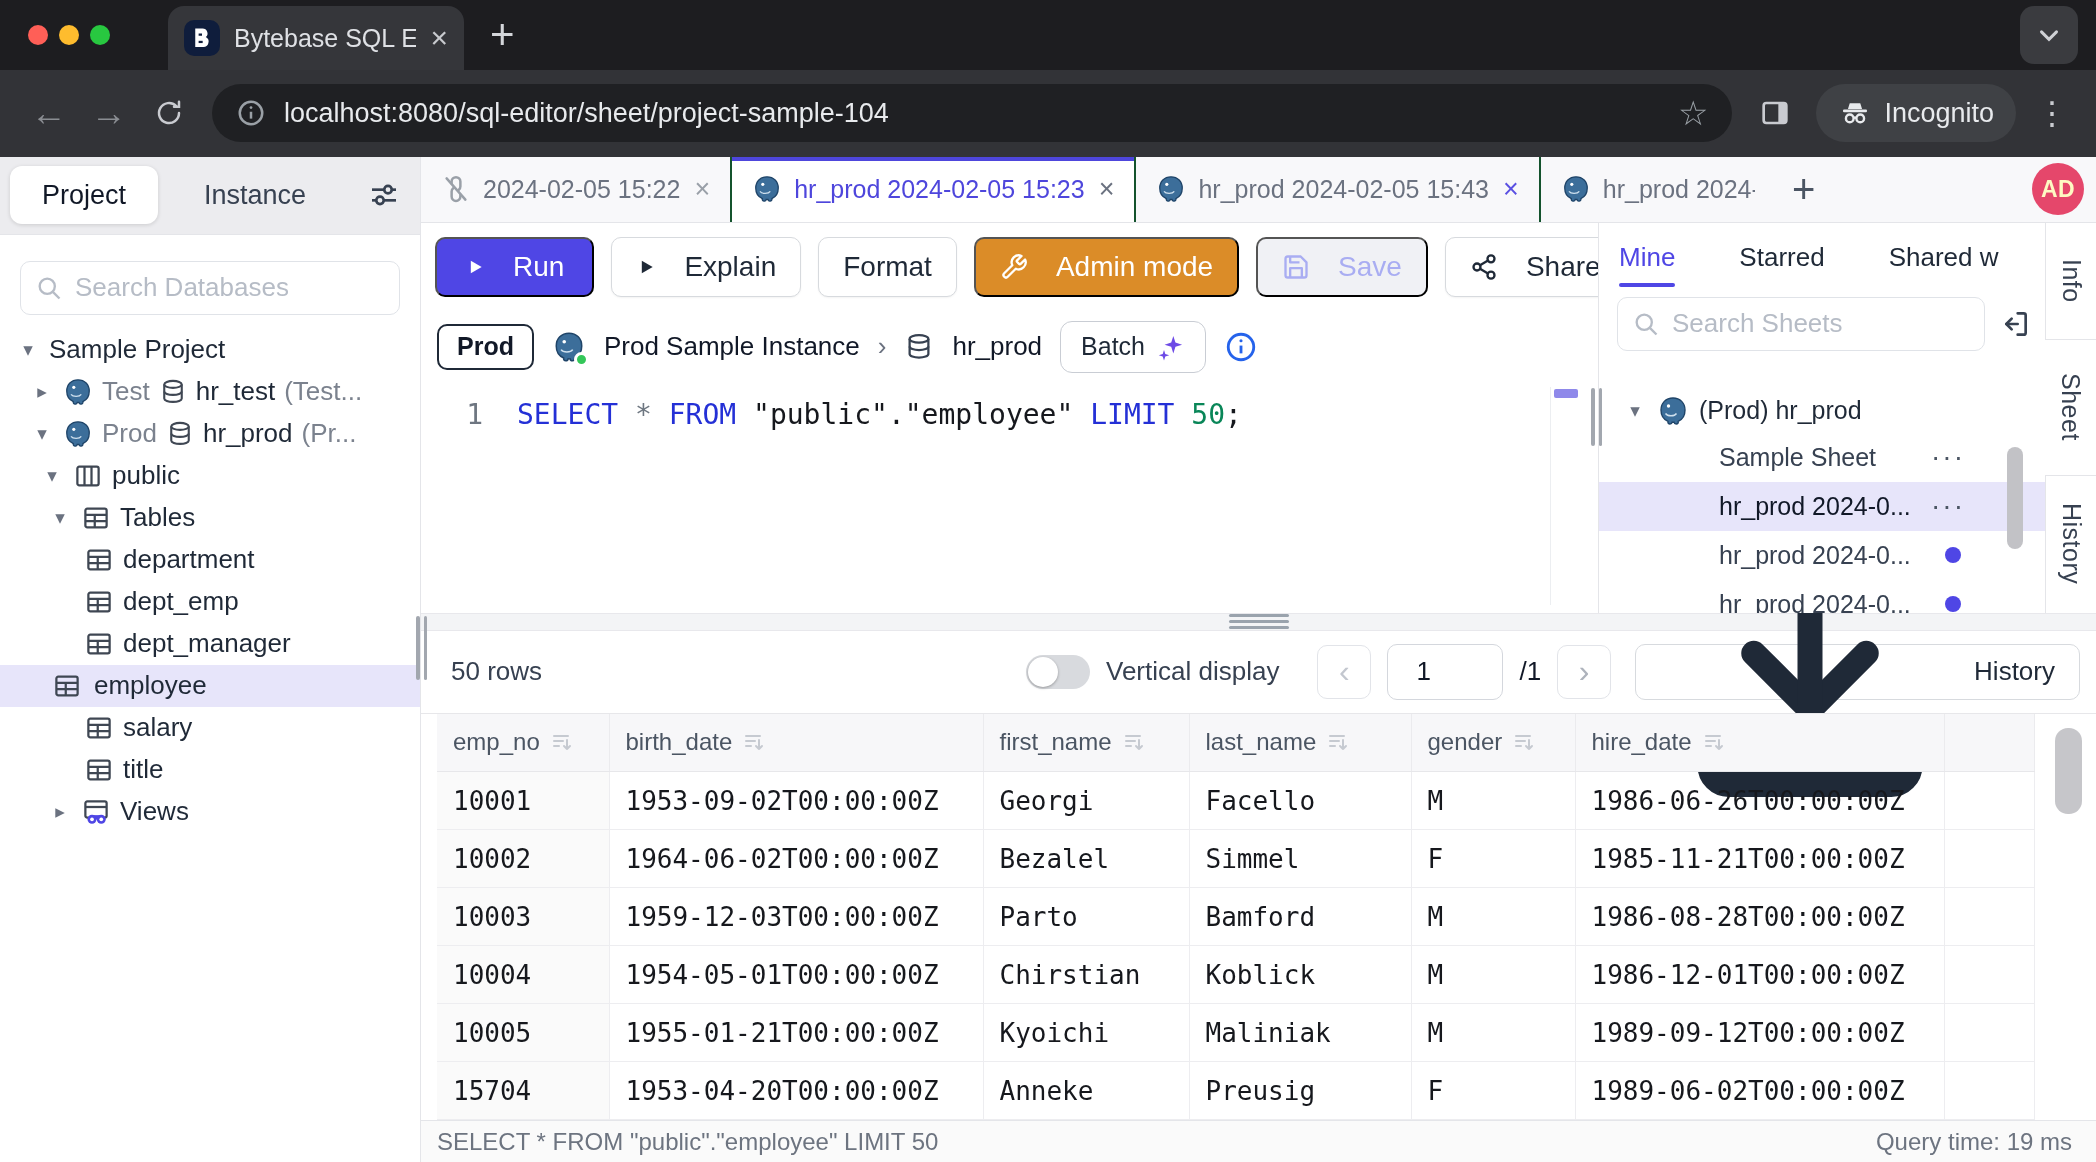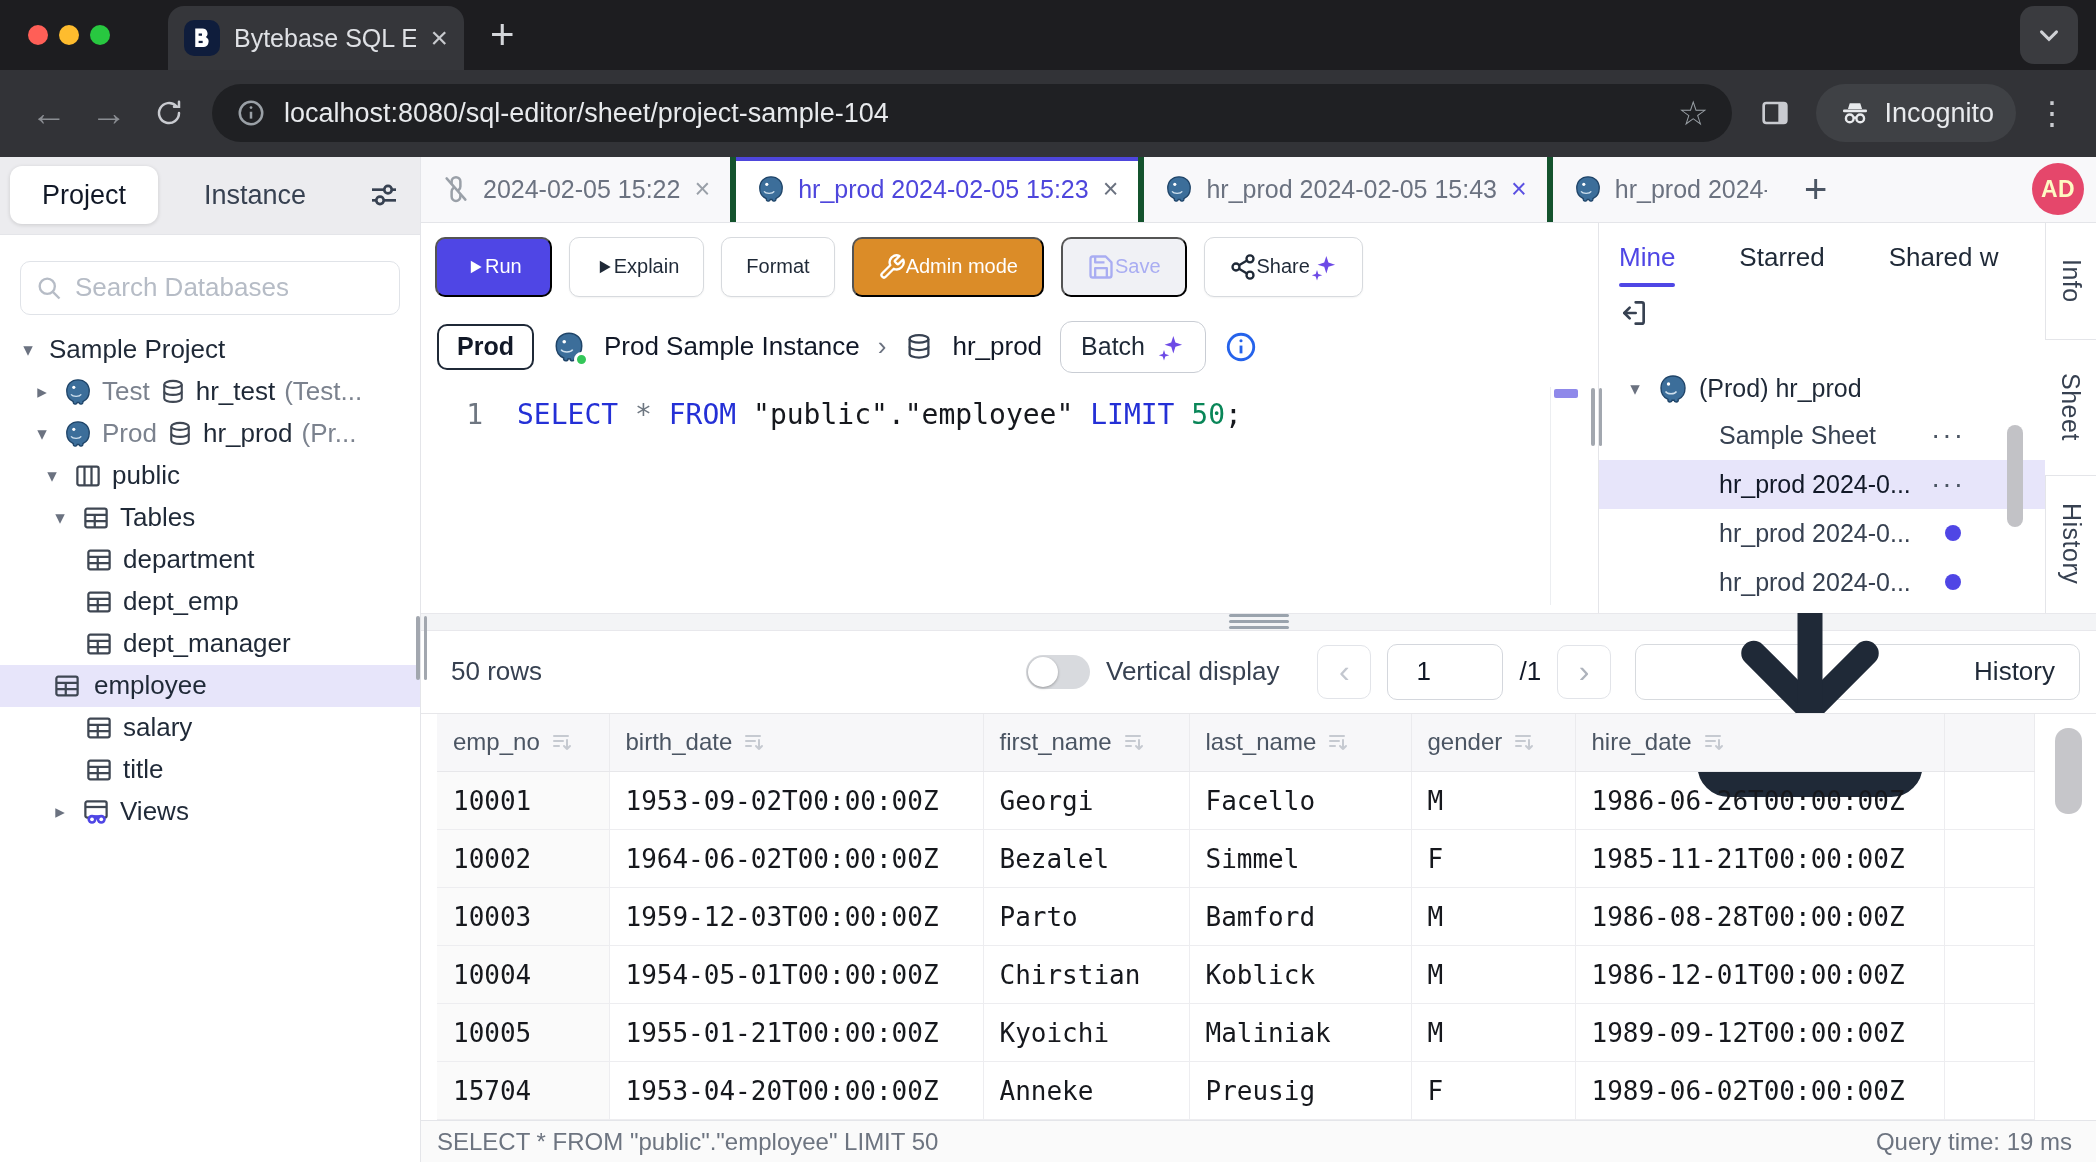--- a/index.html
+++ b/index.html
@@ -73,39 +73,39 @@
   .tree .tico { color:#3f4753; }
   .handle-v { position:absolute; display:flex; gap:4px; z-index:4; }
   .handle-v i { display:block; width:3.5px; background:#a2a7af; border-radius:2px; }
   .sb-handle { right:-7px; top:459px; } .sb-handle i { height:64px; }
 
   
   .main { flex:1; display:flex; flex-direction:column; min-width:0; }
 
   .sheettabs { height:66px; flex:none; display:flex; align-items:stretch; background:#f8f8fa;
     border-bottom:1px solid #e4e5e9; }
-  .stab { display:flex; align-items:center; gap:12px; padding:0 20px; border-right:6px solid #14532d;
+  .stab { display:flex; align-items:center; gap:12px; padding:0 20px; border-right:2px solid #14532d;
     font-size:25px; color:#6b7280; position:relative; white-space:nowrap; }
   .stab .lbl { overflow:hidden; }
   .stab.active { background:#fff; color:#4e46dc; }
   .stab.active::before { content:""; position:absolute; top:0; left:0; right:0; height:4px; background:#4e46dc; }
   .stab .x { font-size:27px; color:#9aa0a8; margin-left:2px; }
   .stab.active .x { color:#6b7280; }
   .stab .x.accent { color:#5a50e2; }
   .stab.clipped { max-width:234px; overflow:hidden; border-right:none; }
   .stab-plus { width:58px; display:grid; place-items:center; font-size:40px; color:#4b5563; }
   .avatar { margin-left:auto; margin-right:12px; align-self:center; width:52px; height:52px;
     border-radius:50%; background:var(--c-avatar-bg); color:#fef9c3; font-size:23px; font-weight:700;
     display:grid; place-items:center; letter-spacing:.5px; }
 
   .middle { height:390px; flex:none; display:flex; min-width:0; }
   .editor-col { flex:1; display:flex; flex-direction:column; min-width:0; }
   .ed-toolbar { height:88px; flex:none; display:flex; align-items:center; gap:17px; padding:0 14px; }
-  .btn { height:60px; border-radius:10px; font-size:20px; display:flex; align-items:center;
-    gap:0; padding:0 24px; white-space:nowrap; }
+  .btn { height:60px; border-radius:10px; font-size:28px; display:flex; align-items:center;
+    gap:28px; padding:0 24px; white-space:nowrap; }
   .btn-run { background:var(--c-accent); color:#fff; padding:0 28px; }
   .btn-plain { background:#fff; border:1px solid #d7dade; color:#1f2937; box-shadow:0 1px 2px rgba(0,0,0,.05); }
   .btn-admin { background:var(--c-admin-mode); color:#fff; }
   .btn-save { background:#f0f1f5; color:#a9adf2; }
   .btn .pico { width:20px; height:20px; } .btn .pico svg{width:20px;height:20px;}
   .btn .mico { width:28px; height:28px; } .btn .mico svg{width:28px;height:28px;}
   .sparkle { color:#6d4ae6; }
 
   .ed-context { height:72px; flex:none; display:flex; align-items:center; gap:18px; padding:0 16px; }
   .env-chip { height:46px; padding:0 18px; border:2.5px solid #1f2937; border-radius:10px;
@@ -621,20 +621,29 @@
           <div class="handle-v panel-handle">
               <i></i>
               <i></i>
             </div>
           <div class="rp-tabs" id="rptabs">
               <div class="rp-tab active">Mine</div>
               <div class="rp-tab">Starred</div>
               <div class="rp-tab">Shared w</div>
             </div>
           <div class="rp-search-row">
+            <div class="search-box rp-search">
+              <span class="ic i28" id="rpsearchic">
+                  <svg viewBox="0 0 24 24" fill="none" stroke="currentColor" stroke-width="2">
+                    <circle cx="10.5" cy="10.5" r="6.5"></circle>
+                    <line x1="15.5" y1="15.5" x2="21" y2="21"></line>
+                  </svg>
+                </span>
+              <input readonly="" placeholder="Search Sheets" style="">
+            </div>
             <span class="collapse ic" id="collapseic">
                 <svg viewBox="0 0 24 24" fill="none" stroke="currentColor" stroke-width="2" stroke-linecap="round" stroke-linejoin="round">
                   <path d="M14 4h4.5A1.5 1.5 0 0 1 20 5.5v13a1.5 1.5 0 0 1-1.5 1.5H14"></path>
                   <polyline points="9.5 8 5.5 12 9.5 16"></polyline>
                   <line x1="5.5" y1="12" x2="14" y2="12"></line>
                 </svg>
               </span>
           </div>
           <div class="rp-list" id="rplist">
               <div class="rp-group">

